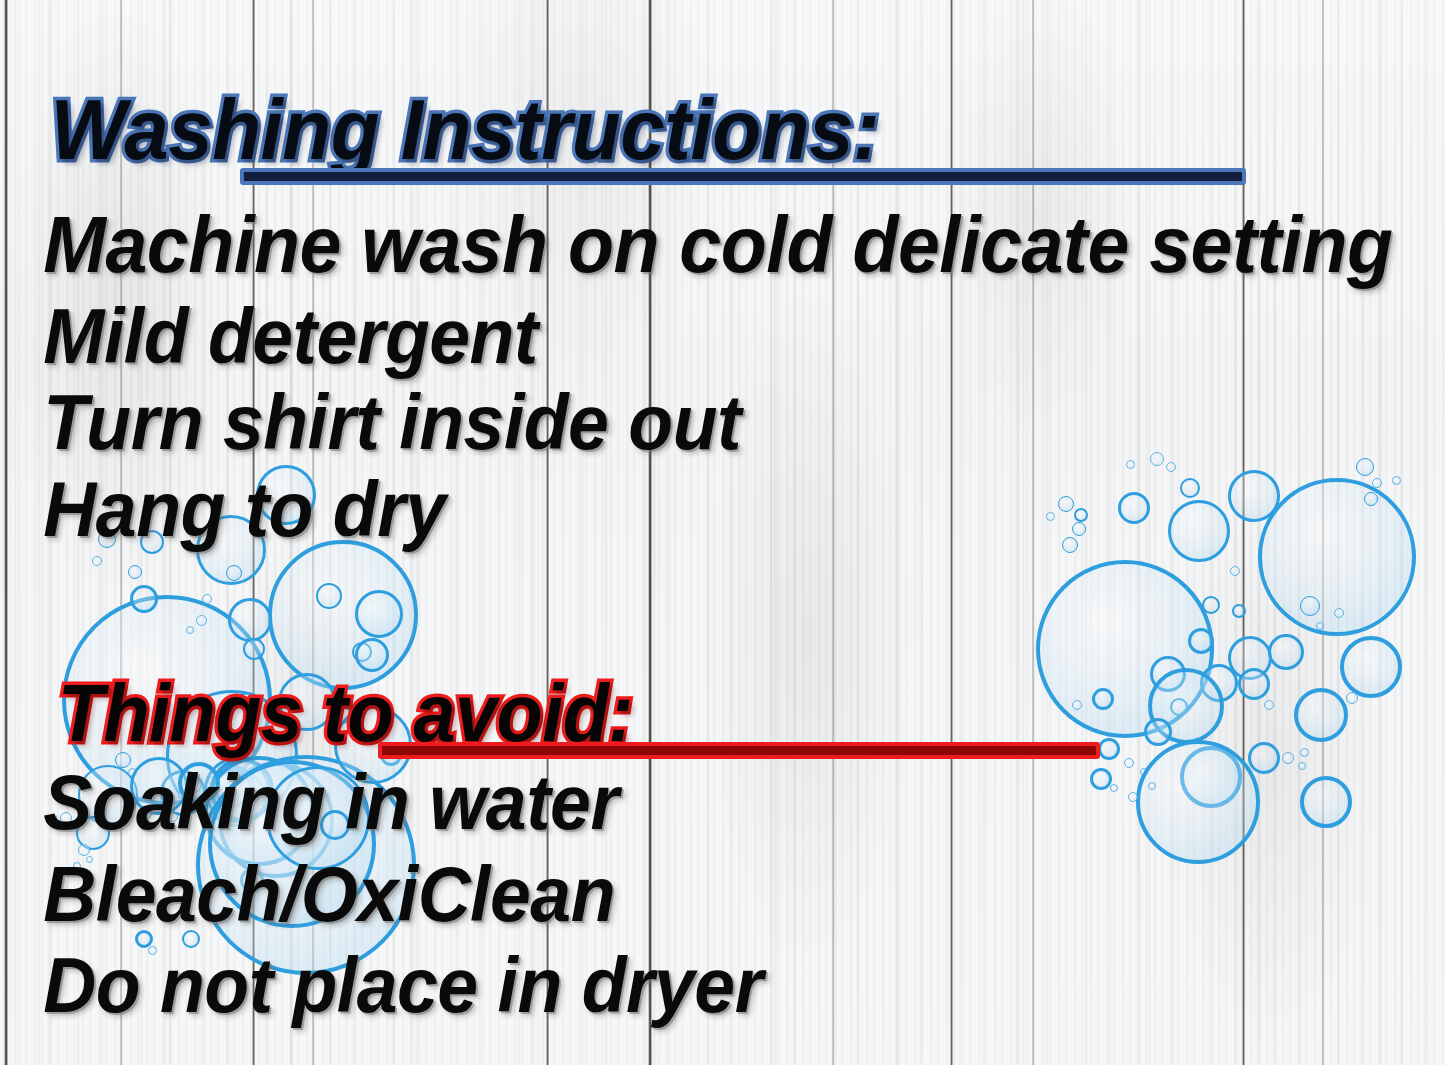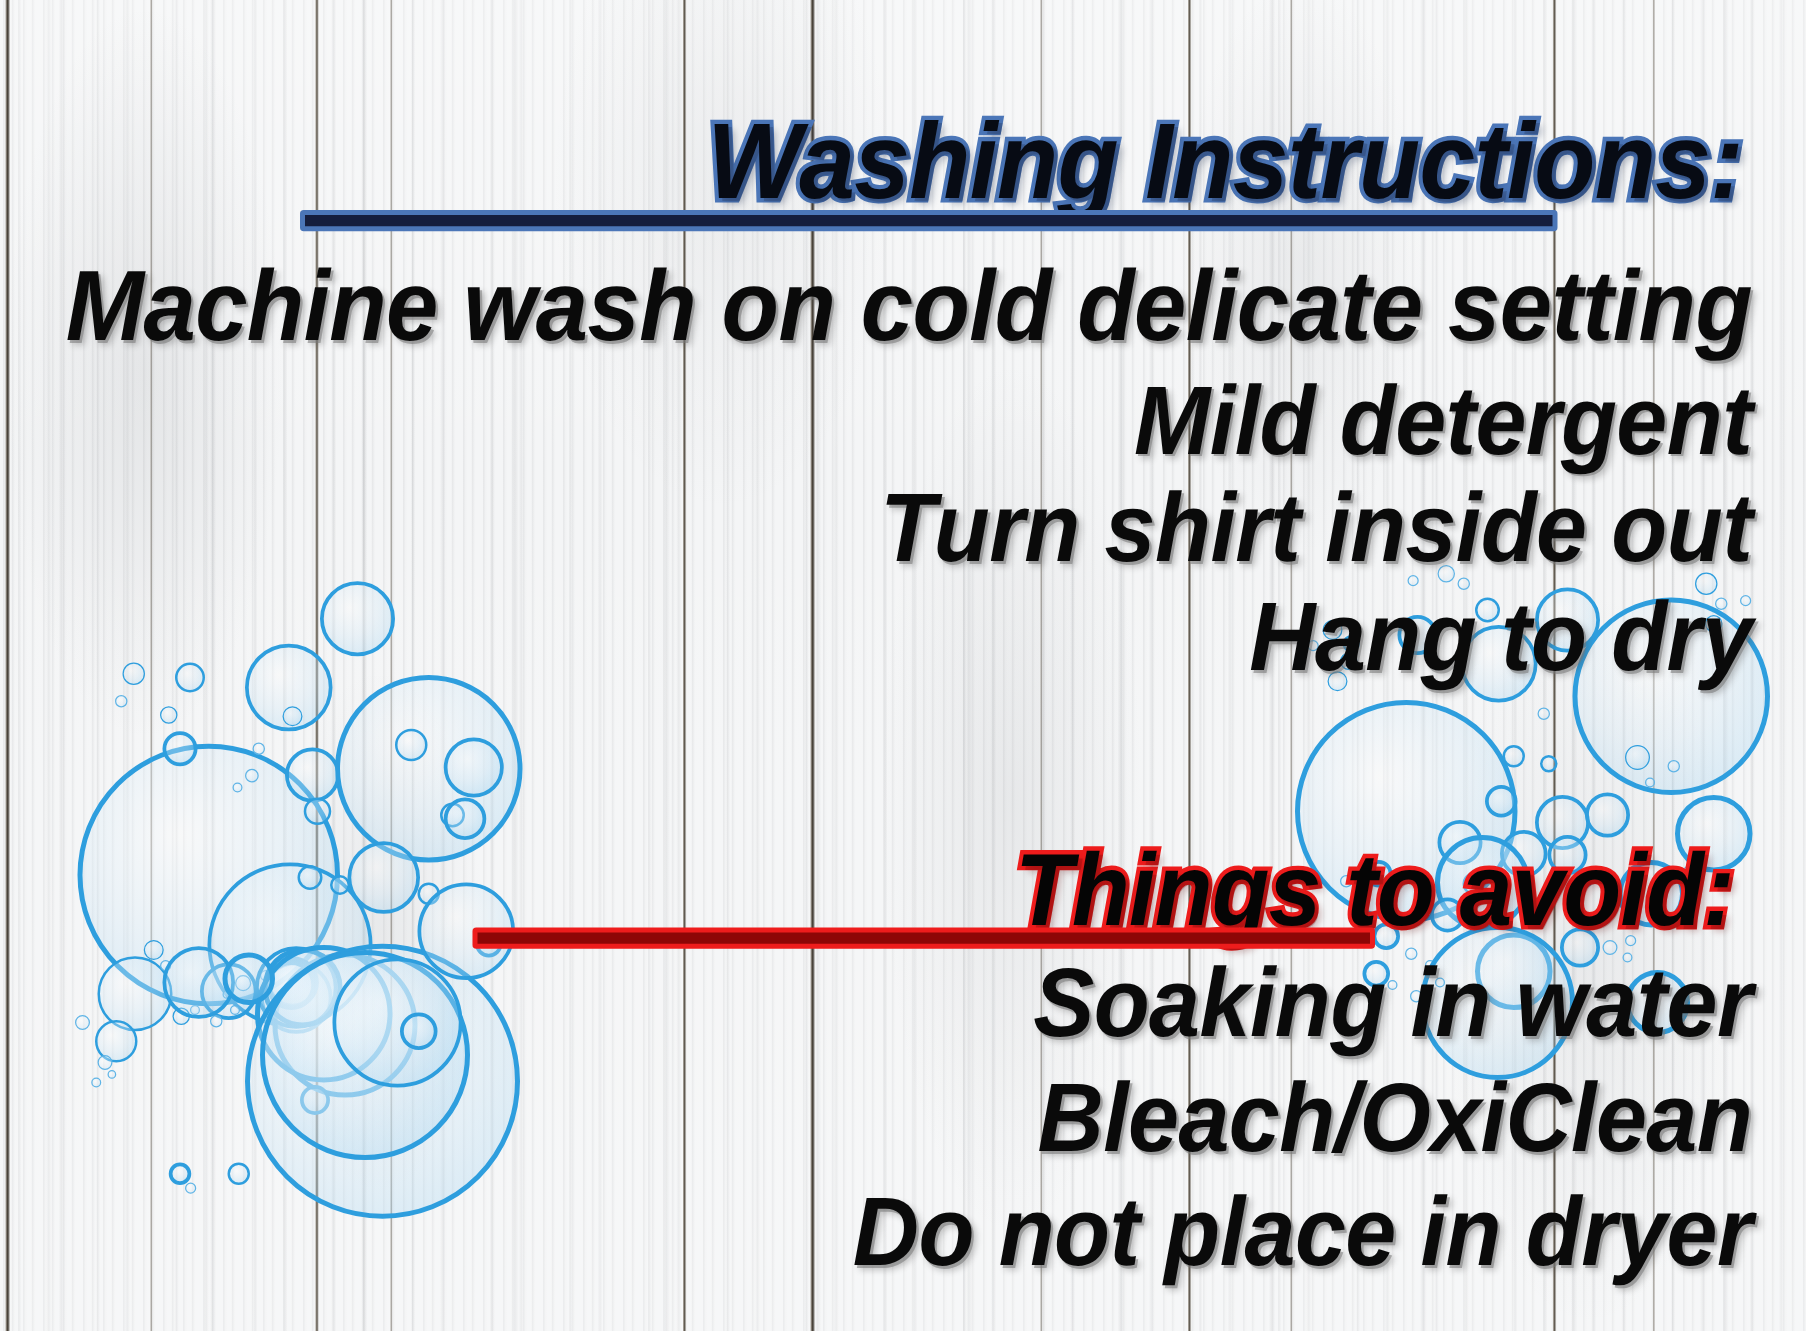--- a/index.html
+++ b/index.html
@@ -118,21 +118,21 @@
   .bubble.b-tiny {
     border-width: 1px;
     border-color: #5fb4e6;
     background: radial-gradient(circle at 38% 34%, rgba(255,255,255,0.4), rgba(175,215,242,0.3));
   }
 
   
   .content {
     position: absolute;
     inset: 0;
-    text-align: right;
+    text-align: left;
   }
 
   .heading, .line {
     font-weight: 700;
     font-style: italic;
     white-space: nowrap;
     letter-spacing: -0.5px;
     line-height: 1;
   }
 

